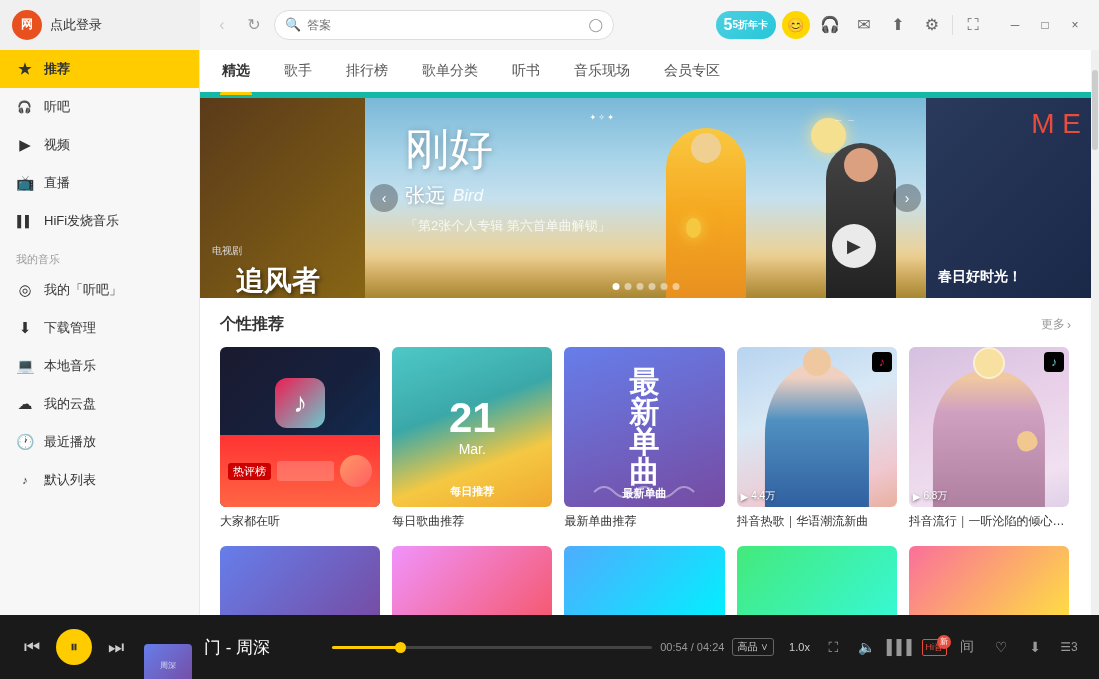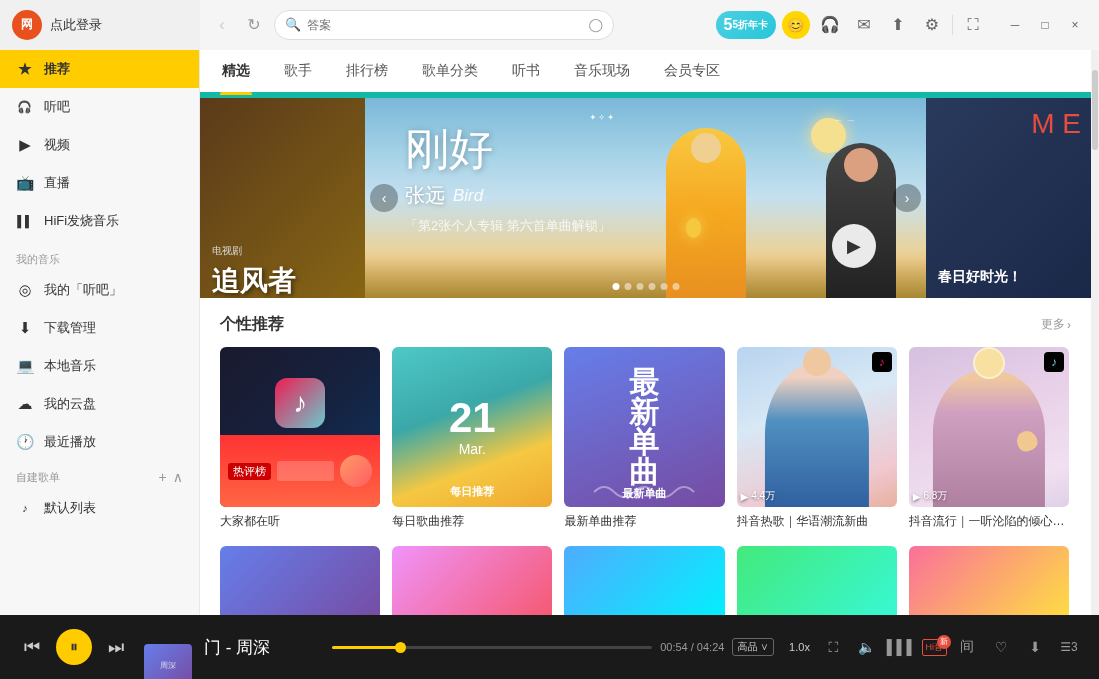--- a/index.html
+++ b/index.html
@@ -211,21 +211,21 @@
       position: relative;
       overflow: hidden;
       display: flex; flex-direction: column;
       justify-content: flex-end;
       padding: 12px;
     }
     .banner-left-text {
       color: #ddd; font-size: 10px; margin-bottom: 4px;
     }
     .banner-left-title {
-      color: white; font-size: 20px; font-weight: bold;
+      color: white; font-size: 20px; font-weight: bold; margin-left: 24px;
     }
     .banner-left-sub { color: #bbb; font-size: 10px; margin-top: 4px; }
 
     .banner-main {
       flex: 1;
       background: linear-gradient(160deg, #6b9bd2 0%, #9ec8e8 30%, #c8dff0 50%, #e8c87a 70%, #f0a840 90%);
       position: relative;
       display: flex; align-items: center; justify-content: center;
       overflow: hidden;
     }
@@ -558,27 +558,20 @@
       </div>
       <div class="sidebar-item">
         <span class="si-icon">☁</span>
         <span>我的云盘</span>
       </div>
       <div class="sidebar-item">
         <span class="si-icon">🕐</span>
         <span>最近播放</span>
       </div>
 
-      <div class="sidebar-section-header">
-        <span class="sidebar-section-title">自建歌单</span>
-        <div class="sidebar-section-actions">
-          <button class="sidebar-action-btn">+</button>
-          <button class="sidebar-action-btn">∧</button>
-        </div>
-      </div>
       <div class="sidebar-item">
         <span class="si-icon" style="font-size:11px;">♪</span>
         <span>默认列表</span>
       </div>
     </div>
 
     <div class="content">
 
       <div class="nav-tabs">
         <div class="nav-tab active">精选</div>

